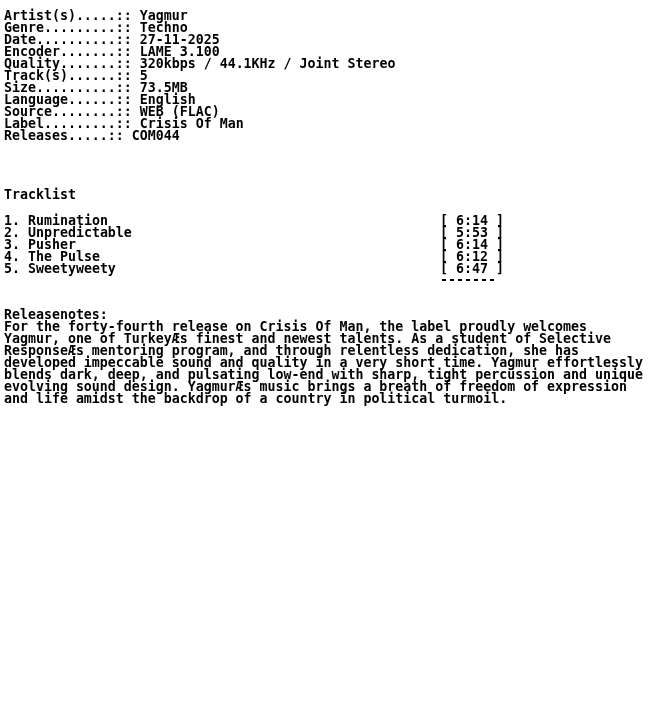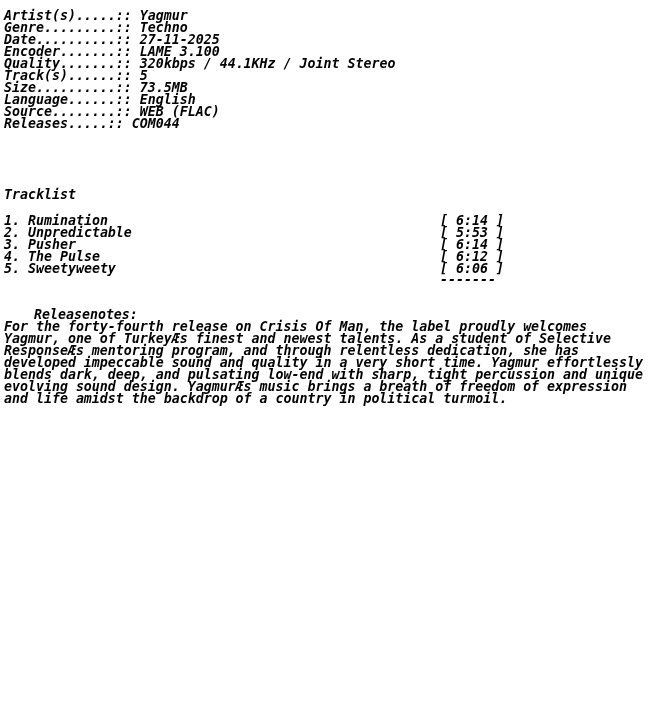--- a/index.html
+++ b/index.html
@@ -10,21 +10,20 @@
   .nfo {
     position: relative;
     width: 656px;
     height: 512px;
     background: #ffffff;
     font-family: "DejaVu Sans Mono", monospace;
     font-weight: bold;
     font-size: 13.28px;
     color: var(--ink, #000000);
     overflow: hidden;
-    font-style: italic;
   }
   .nfo-line {
     height: 12px;
     line-height: 12px;
     white-space: pre;
   }
   .info-block {
     position: absolute;
     left: 4px;
     top: 10px;
@@ -52,21 +51,20 @@
   }
   .playtime {
     position: absolute;
     left: 440px;
     top: 286px;
   }
   .notes-heading {
     position: absolute;
     left: 4px;
     top: 309px;
-    margin-left: 30px;
   }
   .notes {
     position: absolute;
     left: 4px;
     top: 321px;
   }
   .footer-line {
     position: absolute;
     left: 40px;
     width: 616px;
@@ -89,31 +87,32 @@
   <div class="info-block">
     <div class="nfo-line"><span>Artist(s).....::</span><span class="val">Yagmur</span></div>
     <div class="nfo-line"><span>Genre.........::</span><span class="val">Techno</span></div>
     <div class="nfo-line"><span>Date..........::</span><span class="val">27-11-2025</span></div>
     <div class="nfo-line"><span>Encoder.......::</span><span class="val">LAME 3.100</span></div>
     <div class="nfo-line"><span>Quality.......::</span><span class="val">320kbps / 44.1KHz / Joint Stereo</span></div>
     <div class="nfo-line"><span>Track(s)......::</span><span class="val">5</span></div>
     <div class="nfo-line"><span>Size..........::</span><span class="val">73.5MB</span></div>
     <div class="nfo-line"><span>Language......::</span><span class="val">English</span></div>
     <div class="nfo-line"><span>Source........::</span><span class="val">WEB (FLAC)</span></div>
+    <div class="nfo-line"><span>Label.........::</span><span class="val">Crisis Of Man</span></div>
     <div class="nfo-line"><span>Releases.....::</span><span class="val">COM044</span></div>
   </div>
 
   <div class="nfo-line tracklist-heading">Tracklist</div>
 
   <div class="tracks">
     <div class="nfo-line track-row"><span class="tnum">1.</span><span class="ttitle">Rumination</span><span class="tdur">[ 6:14 ]</span></div>
     <div class="nfo-line track-row"><span class="tnum">2.</span><span class="ttitle">Unpredictable</span><span class="tdur">[ 5:53 ]</span></div>
     <div class="nfo-line track-row"><span class="tnum">3.</span><span class="ttitle">Pusher</span><span class="tdur">[ 6:14 ]</span></div>
     <div class="nfo-line track-row"><span class="tnum">4.</span><span class="ttitle">The Pulse</span><span class="tdur">[ 6:12 ]</span></div>
-    <div class="nfo-line track-row"><span class="tnum">5.</span><span class="ttitle">Sweetyweety</span><span class="tdur">[ 6:06 ]</span></div>
+    <div class="nfo-line track-row"><span class="tnum">5.</span><span class="ttitle">Sweetyweety</span><span class="tdur">[ 6:47 ]</span></div>
   </div>
 
   <div class="nfo-line separator">-------</div>
 
   <div class="nfo-line notes-heading">Releasenotes:</div>
 
   <div class="notes">
     <div class="nfo-line">For the forty-fourth release on Crisis Of Man, the label proudly welcomes</div>
     <div class="nfo-line">Yagmur, one of TurkeyÆs finest and newest talents. As a student of Selective</div>
     <div class="nfo-line">ResponseÆs mentoring program, and through relentless dedication, she has</div>

